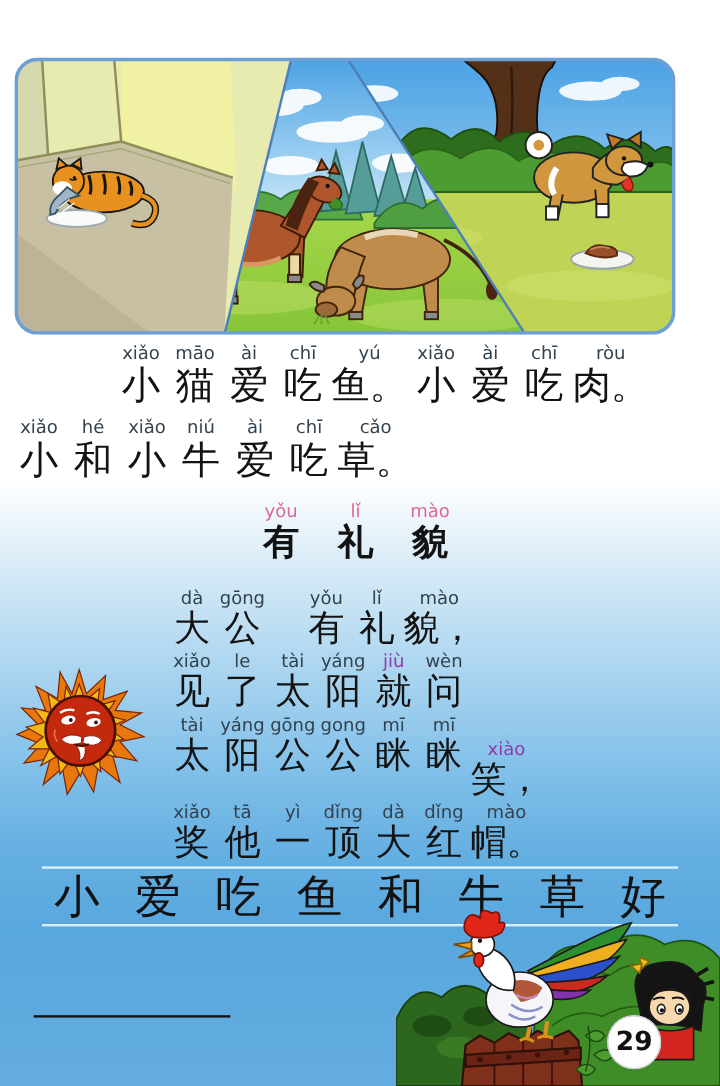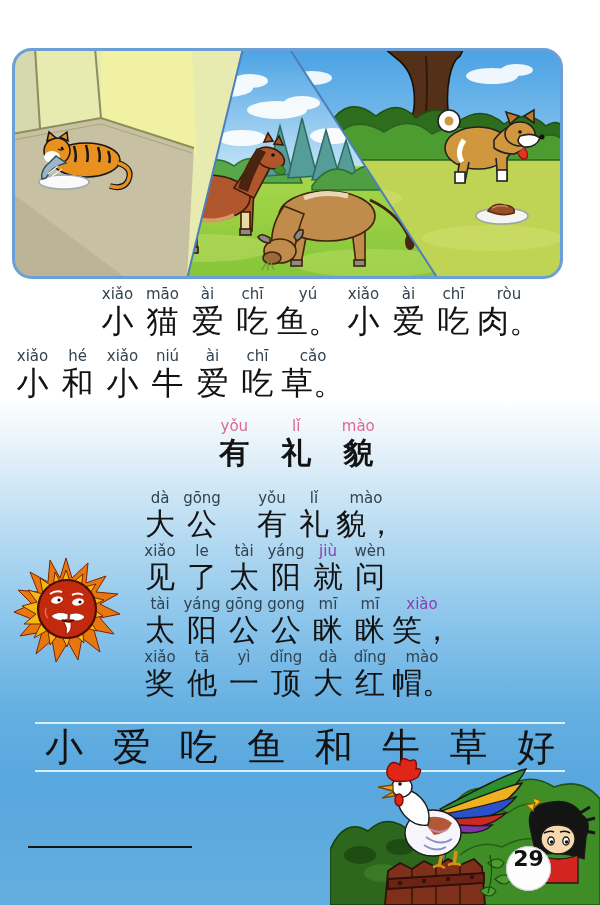--- a/index.html
+++ b/index.html
@@ -37,21 +37,21 @@
   .bigzi{font-family:"DejaVu Serif","Liberation Serif",serif;font-size:38px;color:#121212;}
   
   .foot-rule{position:absolute;left:28px;top:846px;width:164px;height:2px;background:#151515;}
   .footnote{position:absolute;left:28px;top:851px;font-size:15px;font-weight:bold;color:#101010;letter-spacing:0.5px;}
   
   .illu-top{position:absolute;left:12px;top:48px;width:551px;height:231px;}
   .sun{position:absolute;left:10px;top:550px;width:116px;height:134px;}
   .illu-bottom{position:absolute;left:330px;top:755px;width:270px;height:150px;}
   
   .page-badge{position:absolute;left:506px;top:846px;width:45px;height:45px;border-radius:50%;
-    background:#fdfdfd;box-shadow:0 0 0 1px #c8cdd0 inset;display:flex;align-items:flex-start;justify-content:center;z-index:6;}
+    background:#fdfdfd;box-shadow:0 0 0 1px #c8cdd0 inset;display:flex;align-items:center;justify-content:center;z-index:6;}
   .page-badge span{font-size:22px;font-weight:bold;color:#111;font-family:"DejaVu Sans","Liberation Sans",sans-serif;}
 </style>
 </head>
 <body>
 
 <div class="page">
 
   <svg class="illu-top" viewBox="0 0 551 231">
     <defs>
       <clipPath id="boxclip">
@@ -367,21 +367,21 @@
         </span>
         <span class="syl">
           <span class="py">mī</span>
           <span class="zi">眯</span>
         </span>
         <span class="syl">
           <span class="py">mī</span>
           <span class="zi">眯</span>
         </span>
         <span class="syl">
-          <span class="py" style="color: rgb(141, 59, 174);">xiào</span>
+          <span class="py" style="color: rgb(141, 59, 174); margin-top: 20px;">xiào</span>
           <span class="zi">笑，</span>
         </span>
       </div>
     <div class="poem-row">
         <span class="syl">
           <span class="py">xiǎo</span>
           <span class="zi">奖</span>
         </span>
         <span class="syl">
           <span class="py">tā</span>

